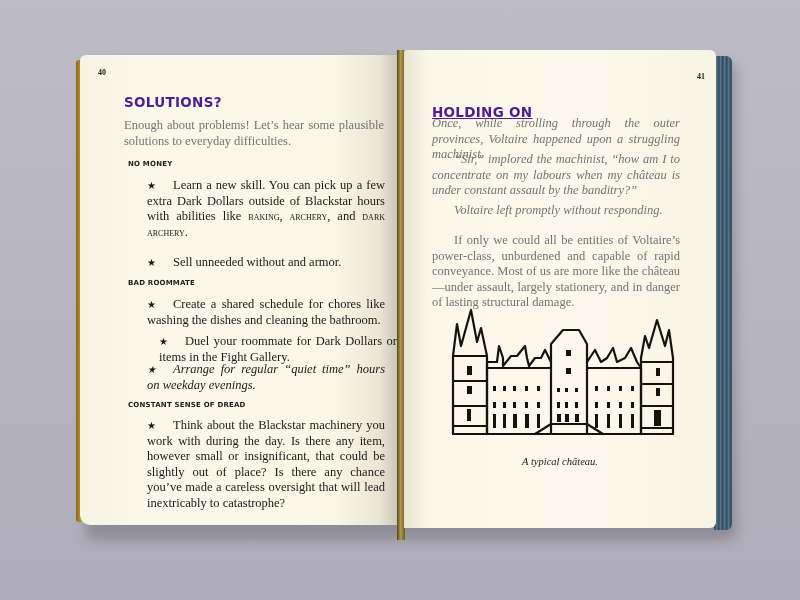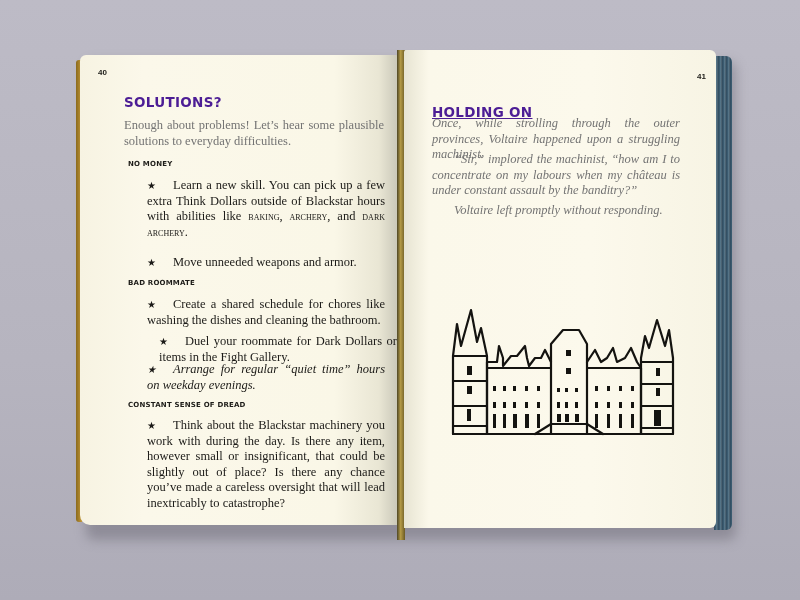--- a/index.html
+++ b/index.html
@@ -37,21 +37,21 @@
       background: linear-gradient(90deg, #e7e4d2 0%, #fbf8ea 8%, #fcf9ec 60%, #f7f4e4 100%);
       border-radius: 2px 6px 6px 0;
     }
     .page-right-edge {
       position: absolute; left: 714px; top: 56px; width: 18px; height: 474px;
       background: repeating-linear-gradient(90deg, #2f4a5e 0px, #3f6075 2px, #6a8798 3px, #2c3f4e 4px);
       border-radius: 0 6px 6px 0;
     }
 
     .page-num {
-      position: absolute; font-family: Liberation Sans, sans-serif; font-weight: bold; font-size: 8px;
+      position: absolute; font-family: Liberation Serif, serif; font-weight: bold; font-size: 8px;
       color: #1d1c18;
     }
     .heading {
       position: absolute; font-family: "DejaVu Sans", sans-serif; font-weight: bold;
       font-size: 13.5px; letter-spacing: 0.3px; color: #4c1d95;
     }
     .subhead {
       position: absolute; font-family: "DejaVu Sans", sans-serif; font-weight: bold;
       font-size: 7px; letter-spacing: 0.2px; color: #1d1c18;
     }
@@ -82,24 +82,24 @@
   <div class="spine"></div>
   <div class="page-right-edge"></div>
   <div class="page-right"></div>
 
   <div class="page-num" style="left:98px; top:68px;">40</div>
   <div class="heading" style="left:124px; top:94px;">SOLUTIONS?</div>
   <div class="para" style="left:124px; top:118px; width:260px;">Enough about problems! Let’s hear some plausible solutions to everyday difficulties.</div>
 
   <div class="subhead" style="left:128px; top:160px;">NO MONEY</div>
   <div class="bullet" style="left:147px; top:178px; width:238px; text-indent:0;">
-    <span class="star">★</span><span>Learn a new skill. You can pick up a few extra Think Dollars outside of Blackstar hours with abilities like </span><span class="sc">BAKING</span><span>, </span><span class="sc">ARCHERY</span><span>, and </span><span class="sc">DARK ARCHERY</span><span>.</span>
+    <span class="star">★</span><span>Learn a new skill. You can pick up a few extra Dark Dollars outside of Blackstar hours with abilities like </span><span class="sc">BAKING</span><span>, </span><span class="sc">ARCHERY</span><span>, and </span><span class="sc">DARK ARCHERY</span><span>.</span>
   </div>
   <div class="bullet" style="left:147px; top:255px; width:238px;">
-    <span class="star">★</span><span>Move unneeded weapons and armor.</span>
+    <span class="star">★</span><span>Sell unneeded without and armor.</span>
   </div>
 
   <div class="subhead" style="left:128px; top:279px;">BAD ROOMMATE</div>
   <div class="bullet" style="left:147px; top:297px; width:238px;">
     <span class="star">★</span><span>Create a shared schedule for chores like washing the dishes and cleaning the bathroom.</span>
   </div>
   <div class="bullet" style="left:147px; top:334px; width:238px;margin-left:12px;">
     <span class="star">★</span><span>Duel your roommate for Dark Dollars or items in the Fight Gallery.</span>
   </div>
   <div class="bullet" style="left:147px; top:362px; width:238px;font-style:italic;">
@@ -109,20 +109,21 @@
   <div class="subhead" style="left:128px; top:401px;">CONSTANT SENSE OF DREAD</div>
   <div class="bullet" style="left:147px; top:418px; width:238px;">
     <span class="star">★</span><span>Think about the Blackstar machinery you work with during the day. Is there any item, however small or insignificant, that could be slightly out of place? Is there any chance you’ve made a careless oversight that will lead inextricably to catastrophe?</span>
   </div>
 
   <div class="page-num" style="left:697px; top:72px;">41</div>
   <div class="heading" style="left:432px; top:104px;text-decoration:underline;">HOLDING ON</div>
   <div class="para italic" style="left:432px; top:116px; width:248px;">Once, while strolling through the outer provinces, Voltaire happened upon a struggling machinist.</div>
   <div class="para italic" style="left:432px; top:203px; width:248px; text-indent:22px;">Voltaire left promptly without responding.</div>
   <div class="para italic" style="left:432px; top:152px; width:248px; text-indent:22px;">“Sir,” implored the machinist, “how am I to concentrate on my labours when my château is under constant assault by the banditry?”</div>
+  <div class="para" style="left:432px; top:233px; width:248px; text-indent:22px;">If only we could all be entities of Voltaire’s power-class, unburdened and capable of rapid conveyance. Most of us are more like the château—under assault, largely stationery, and in danger of lasting structural damage.</div>
 
   <svg class="chateau" viewBox="0 0 235 135" fill="none" stroke="#141310" stroke-width="2.2" stroke-linejoin="round" stroke-linecap="round">
 
     <path d="M8 128 L8 50 L12 18 L16 40 L26 4 L32 36 L36 22 L42 50 L42 128"></path>
     <path d="M8 50 L42 50 M8 75 L42 75 M8 100 L42 100 M8 120 L42 120"></path>
 
     <path d="M42 128 L42 56 L52 56 L54 40 L58 52 L58 60 L66 50 L72 50 L80 40 L82 52 L84 60 L90 52 L96 52 L100 44 L106 56"></path>
     <path d="M42 62 L106 62"></path>
 
     <path d="M106 128 L106 38 L118 24 L134 24 L142 38 L142 128"></path>
@@ -176,13 +177,14 @@
       <rect x="150" y="108" width="3" height="14"></rect>
         <rect x="162" y="108" width="3" height="14"></rect>
         <rect x="174" y="108" width="3" height="14"></rect>
         <rect x="186" y="108" width="3" height="14"></rect>
       <rect x="211" y="62" width="4" height="8"></rect>
         <rect x="211" y="82" width="4" height="8"></rect>
         <rect x="209" y="104" width="7" height="16"></rect>
     </g>
   </svg>
 
+  <div class="caption" style="left:440px; top:456px; width:240px;">A typical château.</div>
 </div>
 
 </body></html>

